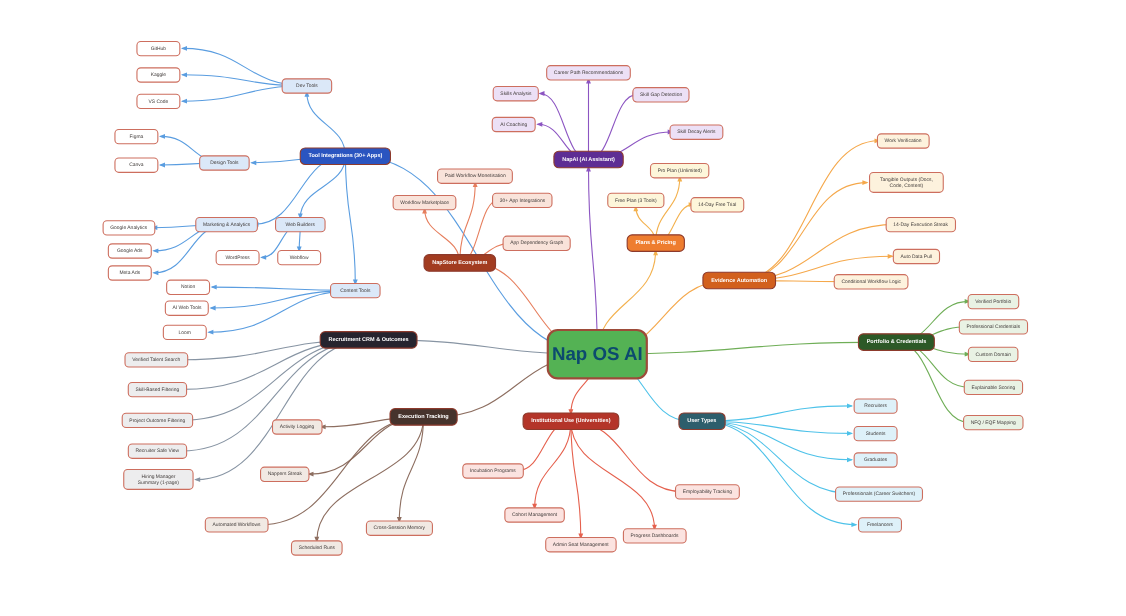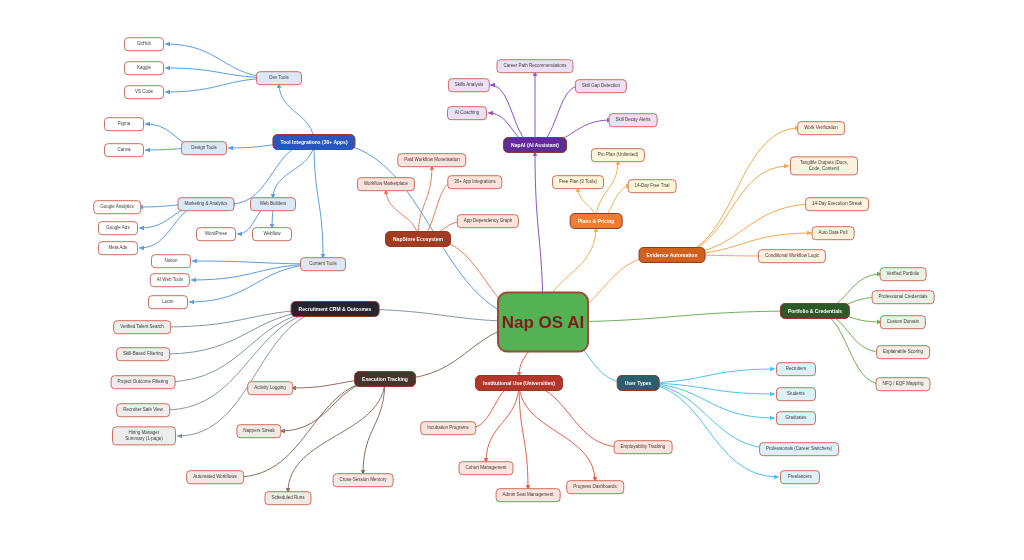--- a/index.html
+++ b/index.html
@@ -5,22 +5,22 @@
   html,body{margin:0;padding:0;background:#ffffff;font-family:"Liberation Sans",sans-serif;}
   #canvas{position:relative;width:1024px;height:560px;background:#ffffff;overflow:hidden;}
   #edges{position:absolute;left:0;top:0;width:1024px;height:560px;}
   .node{position:absolute;transform:translate(-50%,-50%);box-sizing:border-box;text-align:center;
         white-space:nowrap;border-radius:4px;z-index:2;}
   .node.leaf,.node.sub{font-size:4.5px;line-height:1.25;color:#3f3a38;padding:3px 6px;
         min-width:40px;border:1px solid #cd6e5e;background:#fff;}
   .node.sub{min-width:46px;}
   .node.branch{font-size:5px;font-weight:600;color:#ffffff;padding:4px 7px;
         border:1px solid #8d3a2c;border-radius:5px;}
-  .node.center{width:92px;height:61px;display:flex;align-items:center;justify-content:center;
-        font-size:17px;font-weight:bold;color:#7f1d1d;border:2px solid #9d4b39;border-radius:10px;}
+  .node.center{width:92px;height:46px;display:flex;align-items:center;justify-content:center;
+        font-size:17px;font-weight:bold;color:#0c4a6e;border:2px solid #9d4b39;border-radius:10px;}
   .node.wrap{white-space:normal;}
 </style>
 </head>
 <body>
 
 <div id="canvas">
   <svg id="edges" width="1024" height="560" viewBox="0 0 1024 560">
       <g>
         <path d="M543,322 C433.5,322 433.5,142 324,142" fill="none" stroke="#5a9de0" stroke-width="1" stroke-linecap="round"></path>
         <path d="M322.5,142 L328,139.8 L328,144.2 Z" fill="#5a9de0"></path>

